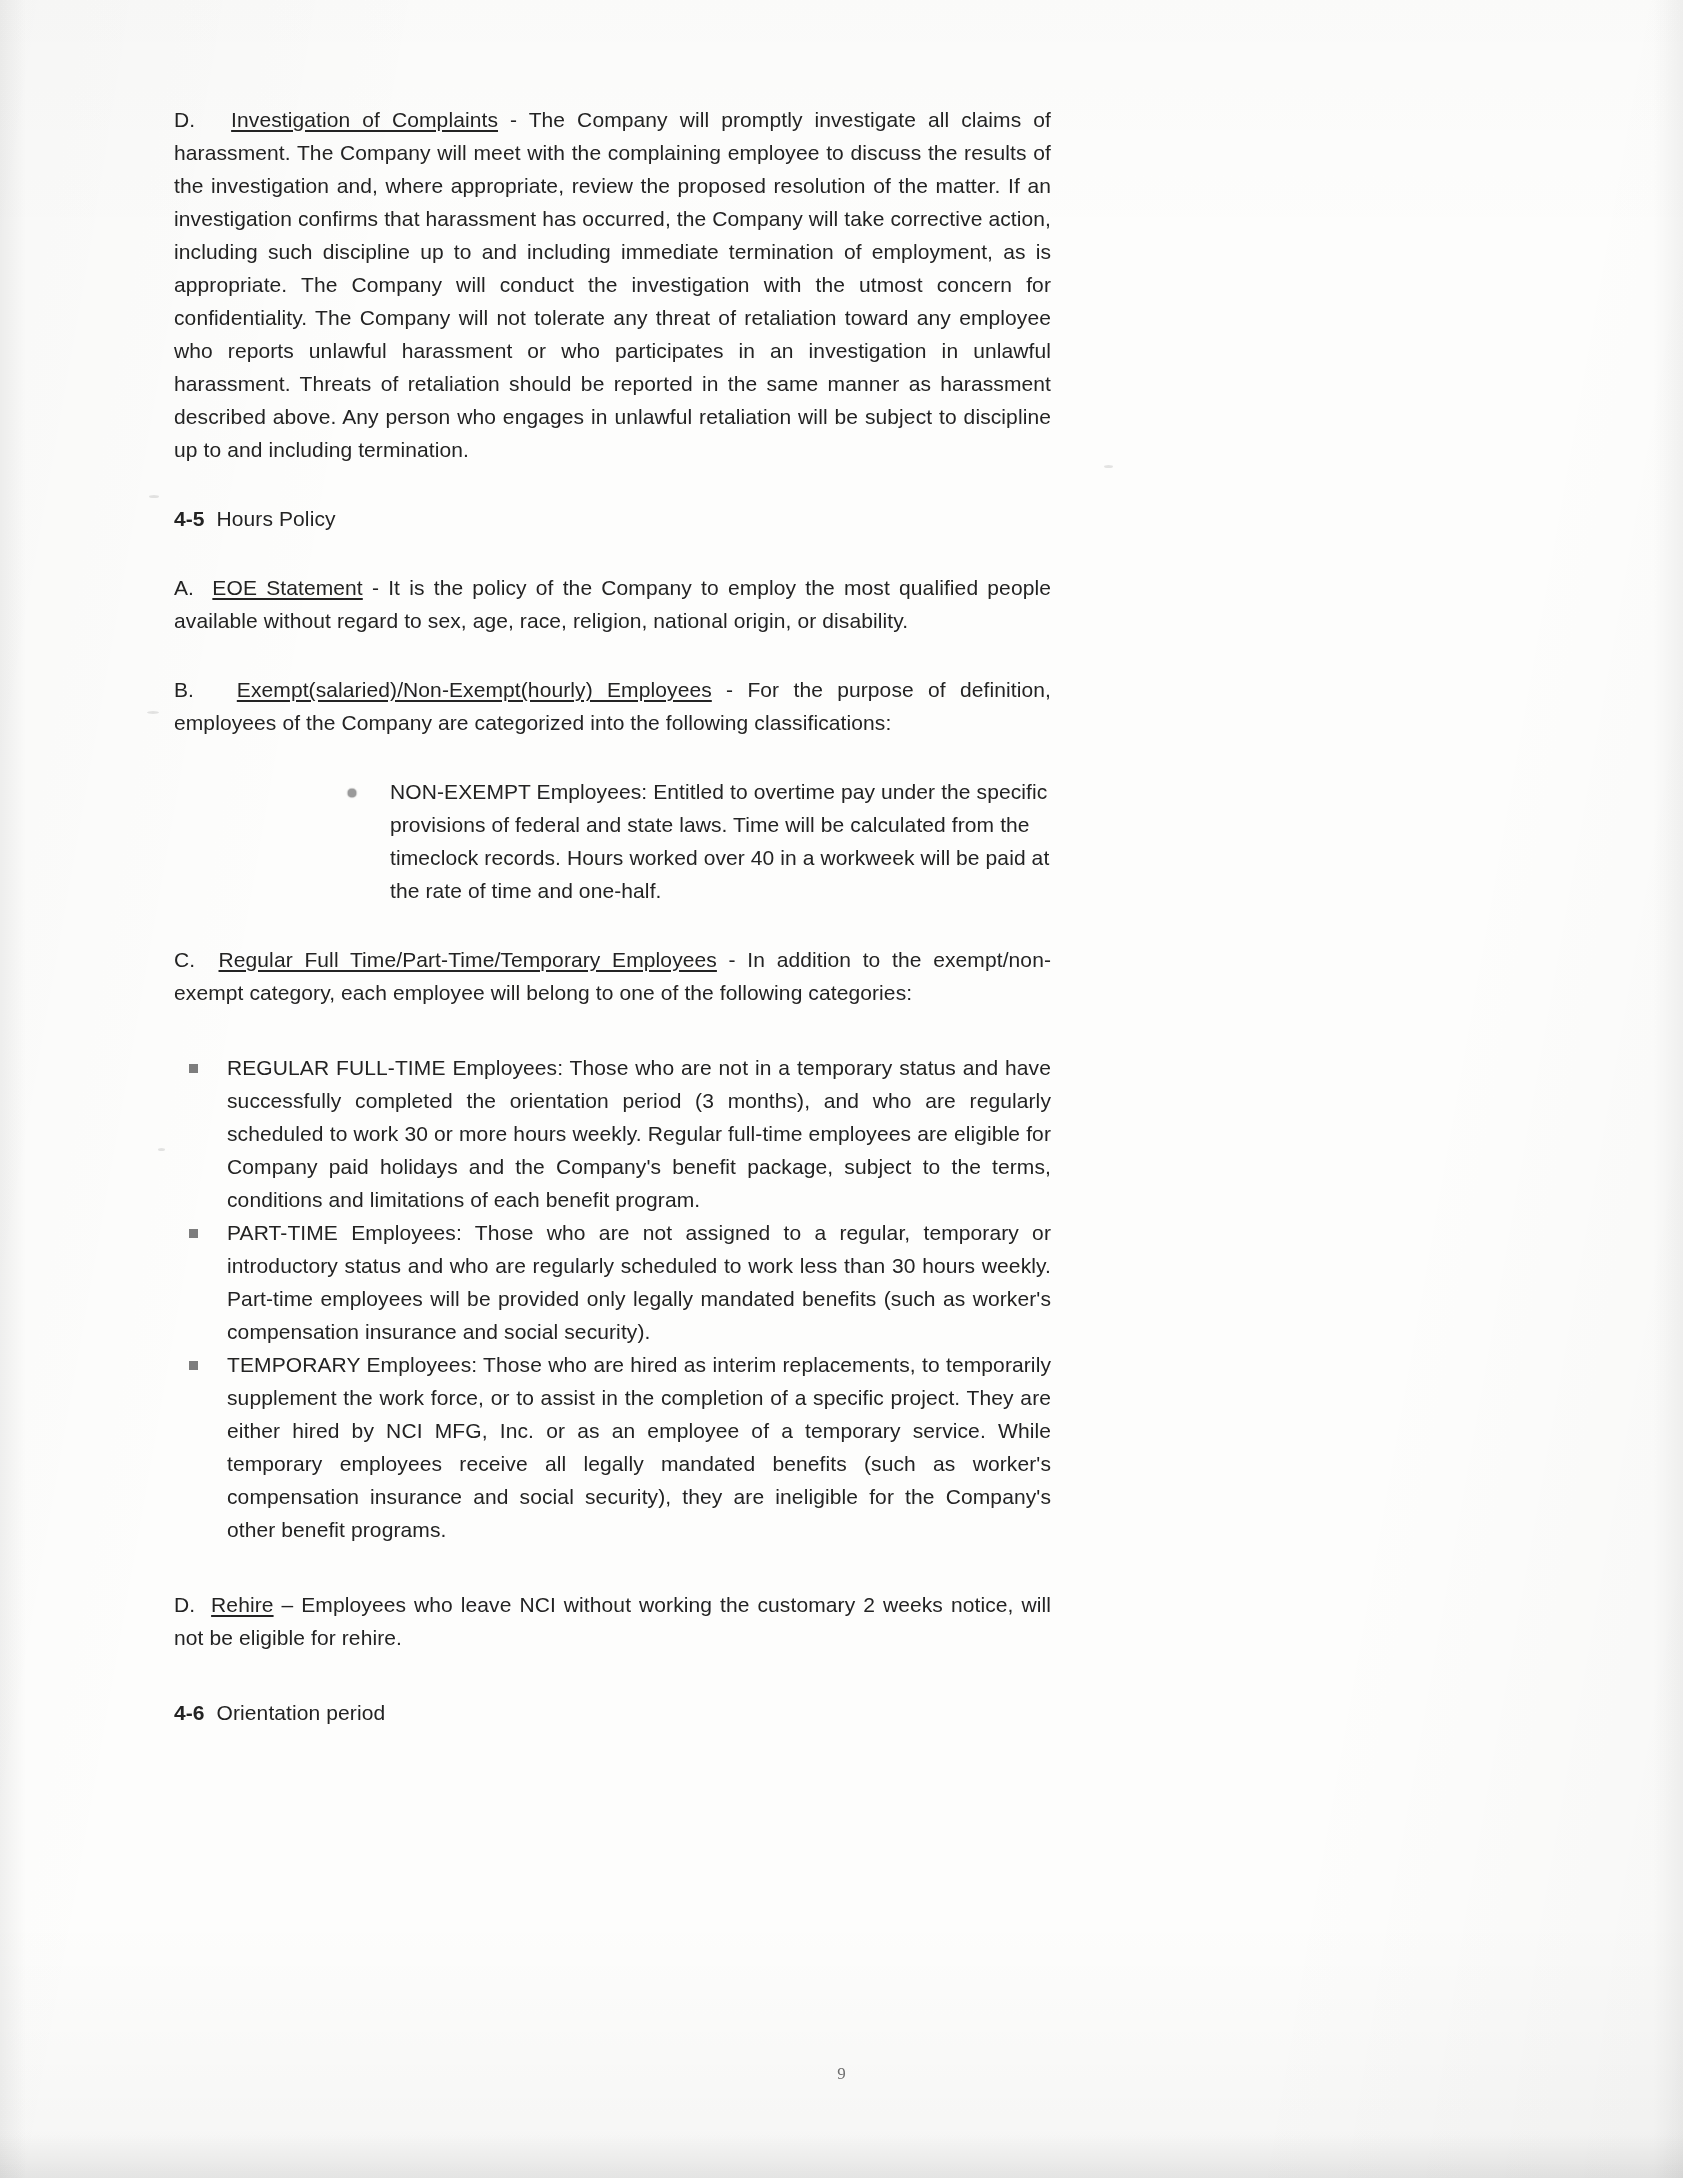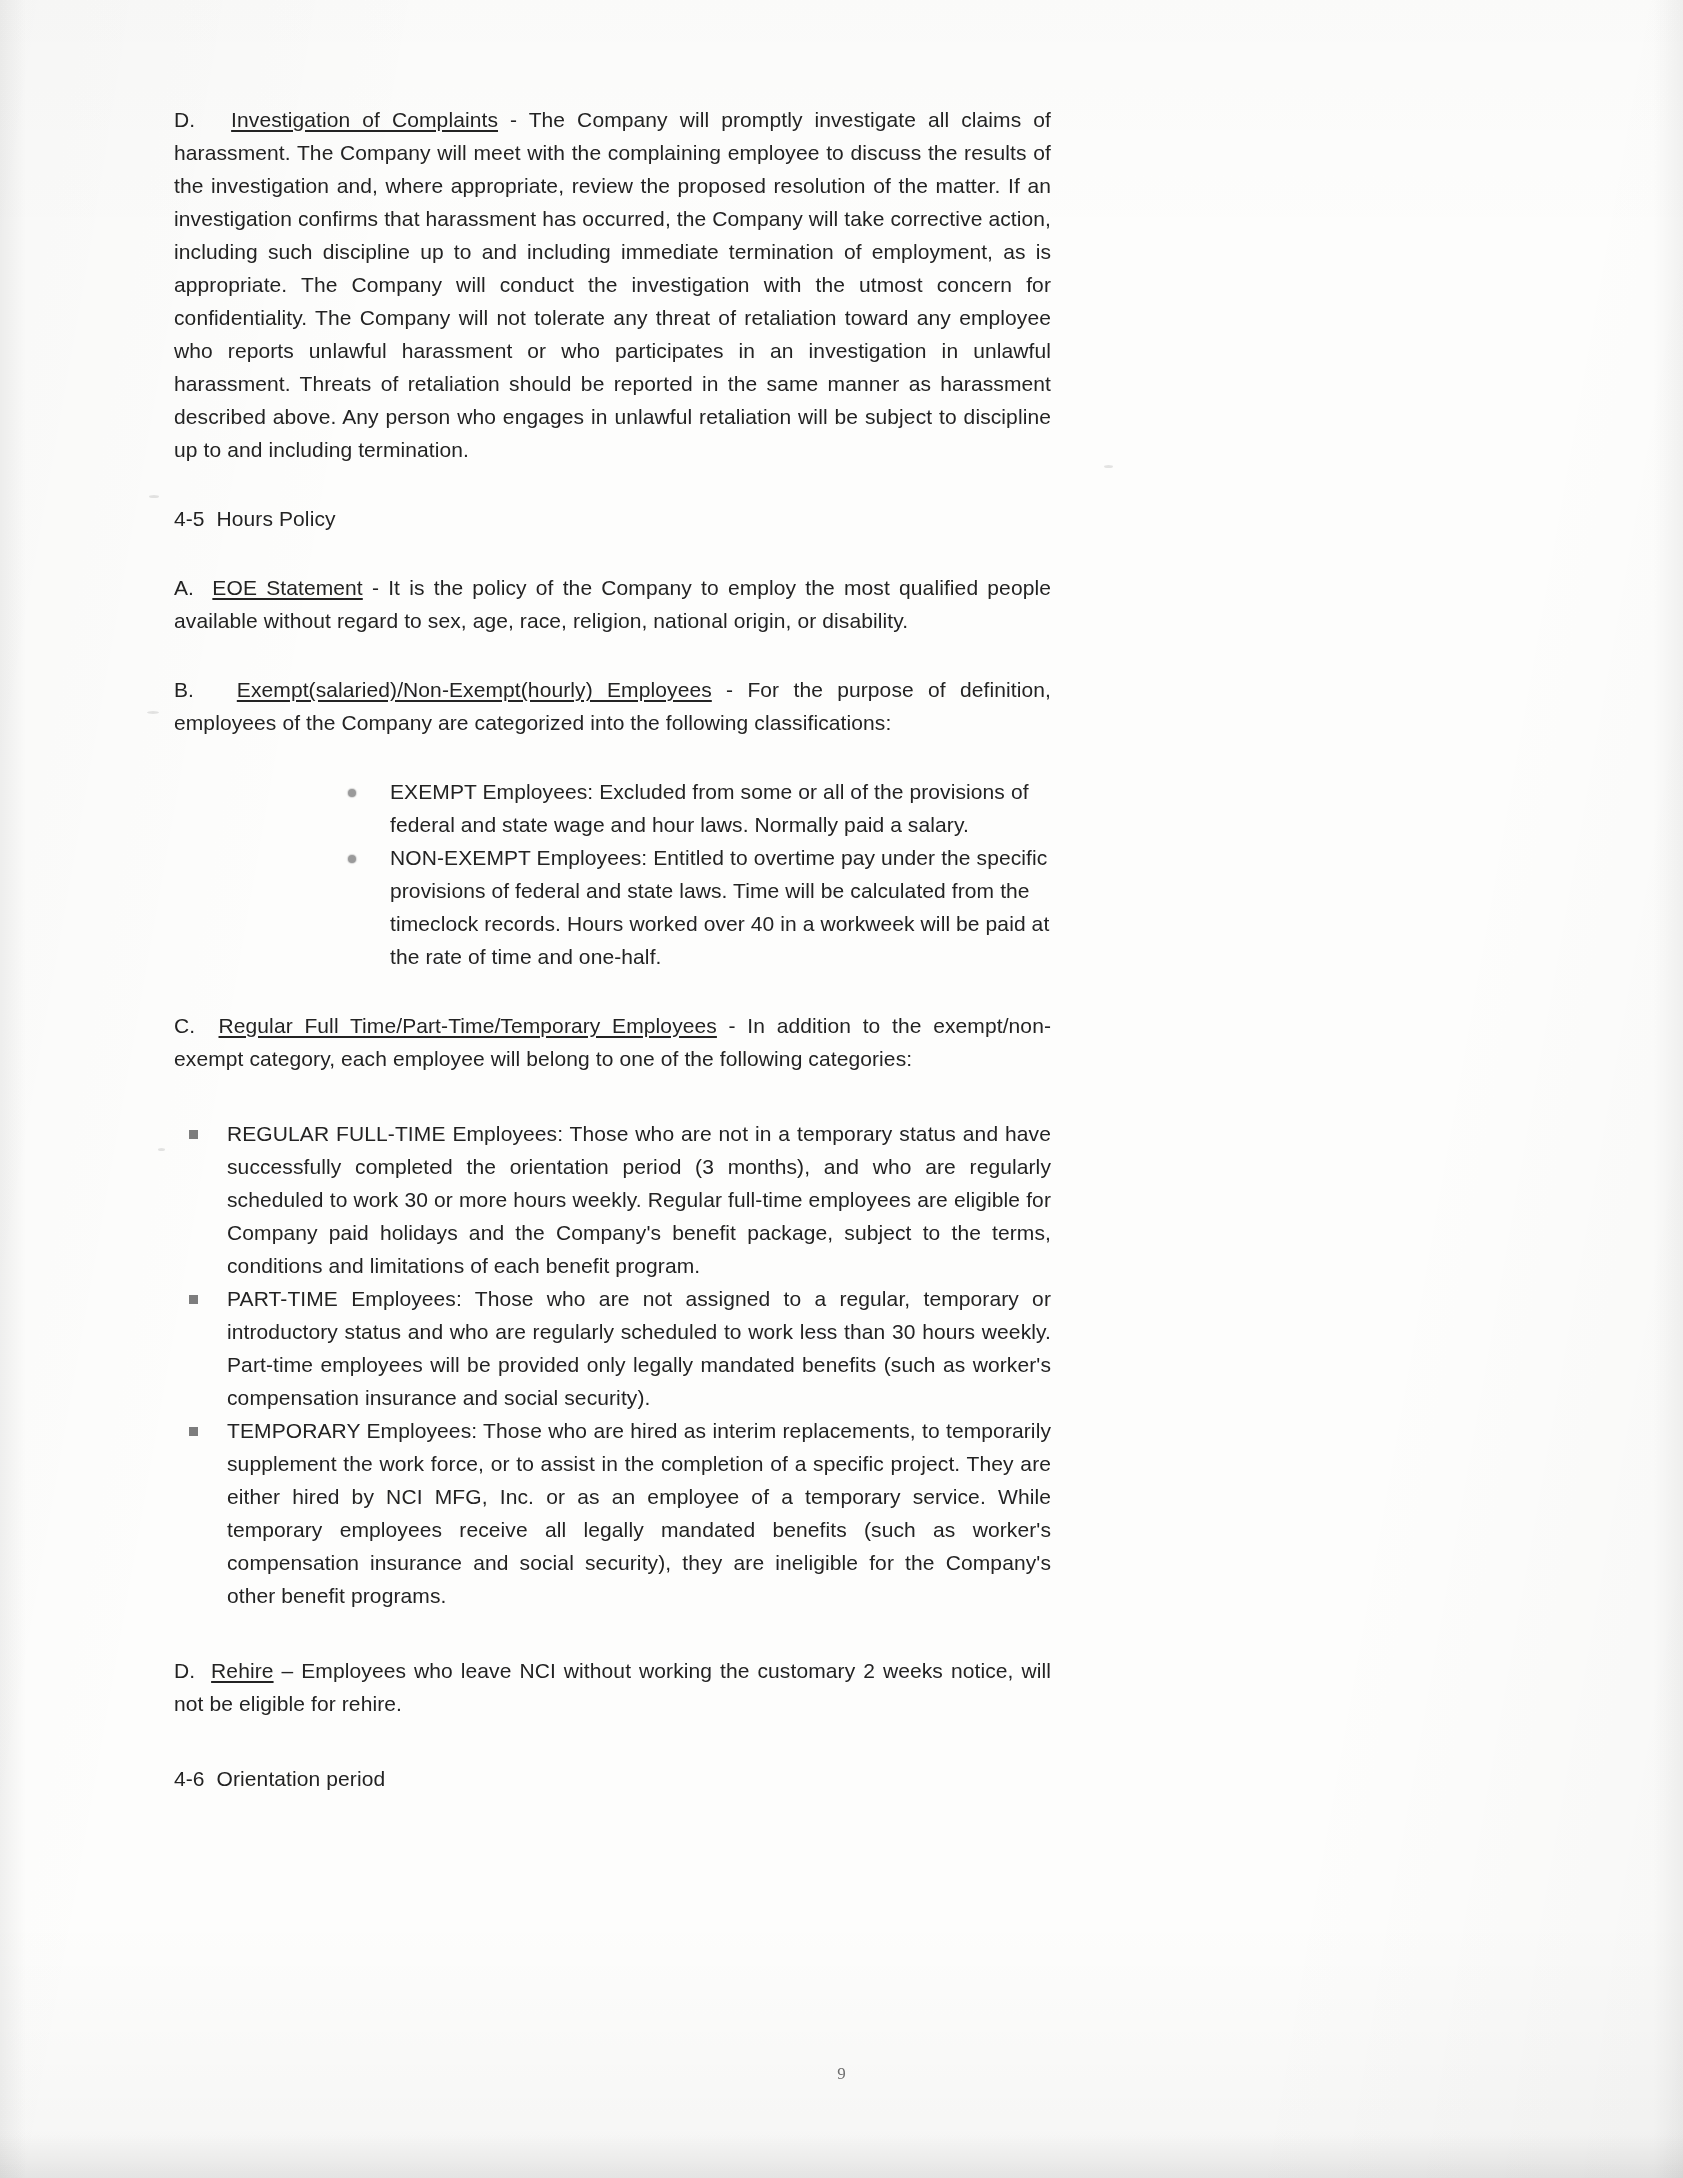--- a/index.html
+++ b/index.html
@@ -46,21 +46,21 @@
   p.para {
     margin: 0 0 0 0;
     text-align: justify;
     text-justify: inter-word;
   }
   p.para.nojust { text-align: left; }
   .gap-md { height: 36px; }
   .gap-lg { height: 42px; }
 
   .u { text-decoration: underline; text-underline-offset: 3px; }
-  .b { font-weight: normal; }
+  .b { font-weight: bold; }
 
   
   .lbl { }
 
   
   ul.round-list {
     list-style: none;
     margin: 0;
     padding: 0 0 0 0;
   }
@@ -153,21 +153,20 @@
 
     <p class="para">
       <span class="lbl">B.</span>&nbsp;&nbsp;&nbsp;<span class="u">Exempt(salaried)/Non-Exempt(hourly) Employees</span><span> - For the purpose of definition, employees of the Company are categorized into the following classifications:</span>
     </p>
 
     <div class="gap-md"></div>
 
     <ul class="round-list">
       <li>
         <span class="bullet-round"></span>
-        <span>EXEMPT Employees:  Excluded from some or all of the provisions of federal and state wage and hour laws.  Normally paid a salary.</span>
       </li>
       <li>
         <span class="bullet-round"></span>
         <span>NON-EXEMPT Employees:  Entitled to overtime pay under the specific provisions of federal and state laws.   Time will be calculated from the timeclock records.  Hours worked over 40 in a workweek will be paid at the rate of time and one-half.</span>
       </li>
     </ul>
 
     <div class="gap-md"></div>
 
     <p class="para">

